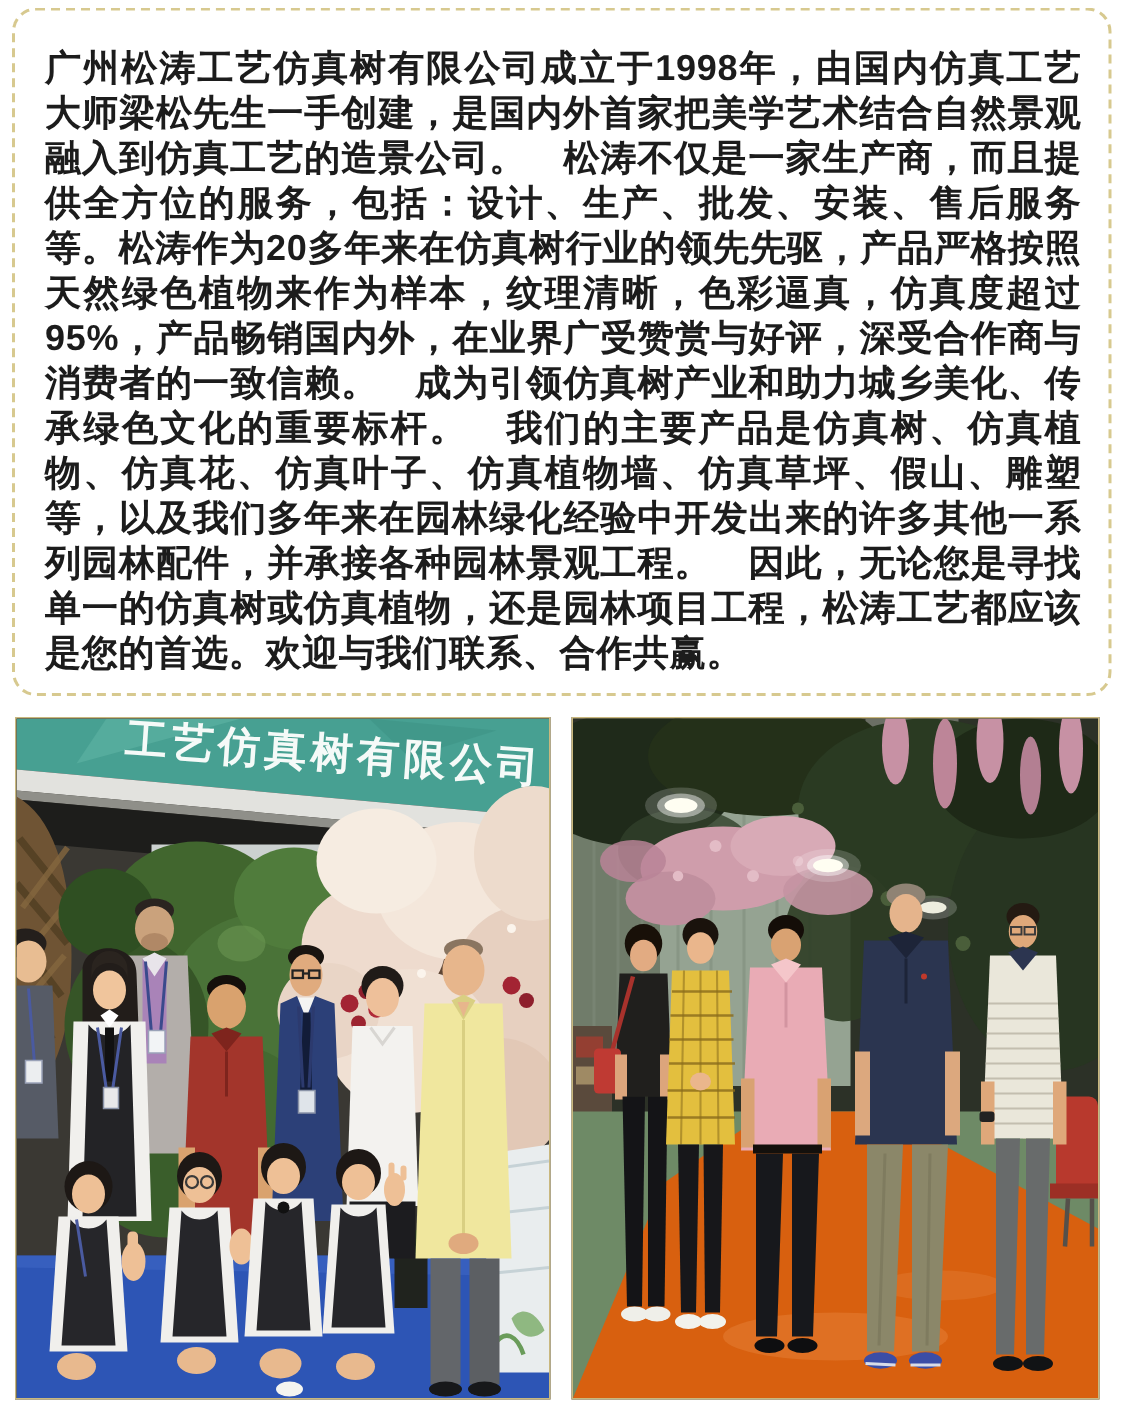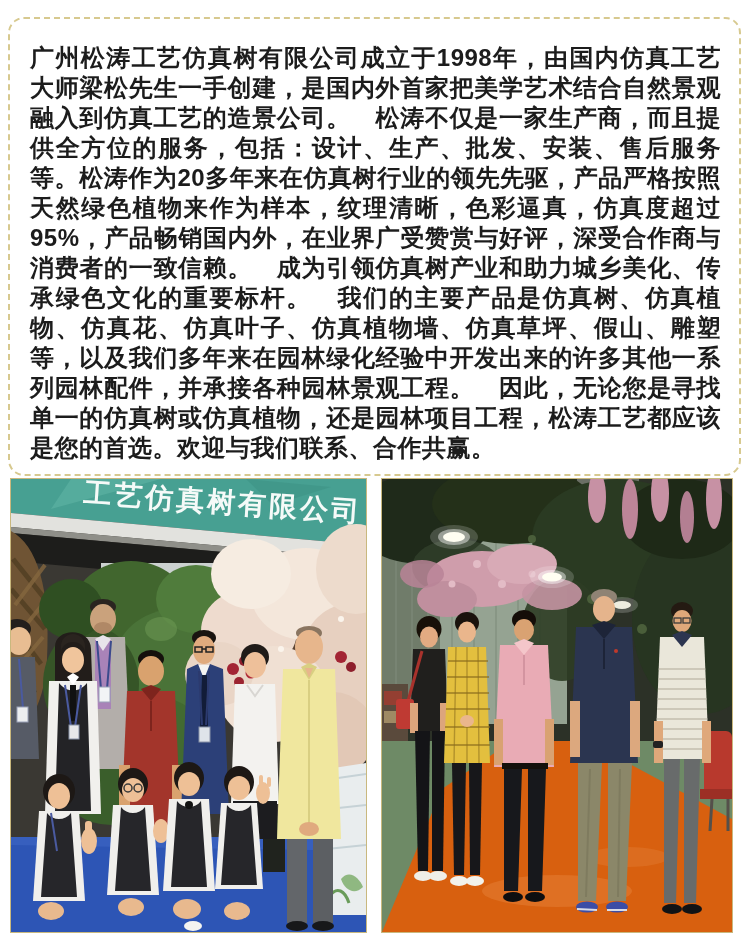--- a/index.html
+++ b/index.html
@@ -2,21 +2,21 @@
 <html><head>
 <meta charset="utf-8">
 <style>
   html,body{margin:0;padding:0;}
   body{
     width:750px;height:946px;position:relative;background:#ffffff;
     font-family:"Liberation Sans","DejaVu Sans",sans-serif;
     overflow:hidden;
   }
   .about-box{
-    position:absolute;left:8px;top:17px;width:733px;height:459px;
+    position:absolute;left:8px;top:5px;width:733px;height:459px;
     box-sizing:border-box;border:2px dashed #d7c98f;border-radius:16px;
     padding:24px 18px 0 20px;
   }
   .about-text{
     margin:0;font-size:24px;line-height:30px;font-weight:700;color:#1c1c1c;
     text-align:justify;letter-spacing:0.5px;
   }
   .photo{
     position:absolute;top:478px;height:455px;box-sizing:border-box;
     border:1px solid #c9b87e;background:#333;overflow:hidden;margin:0;

